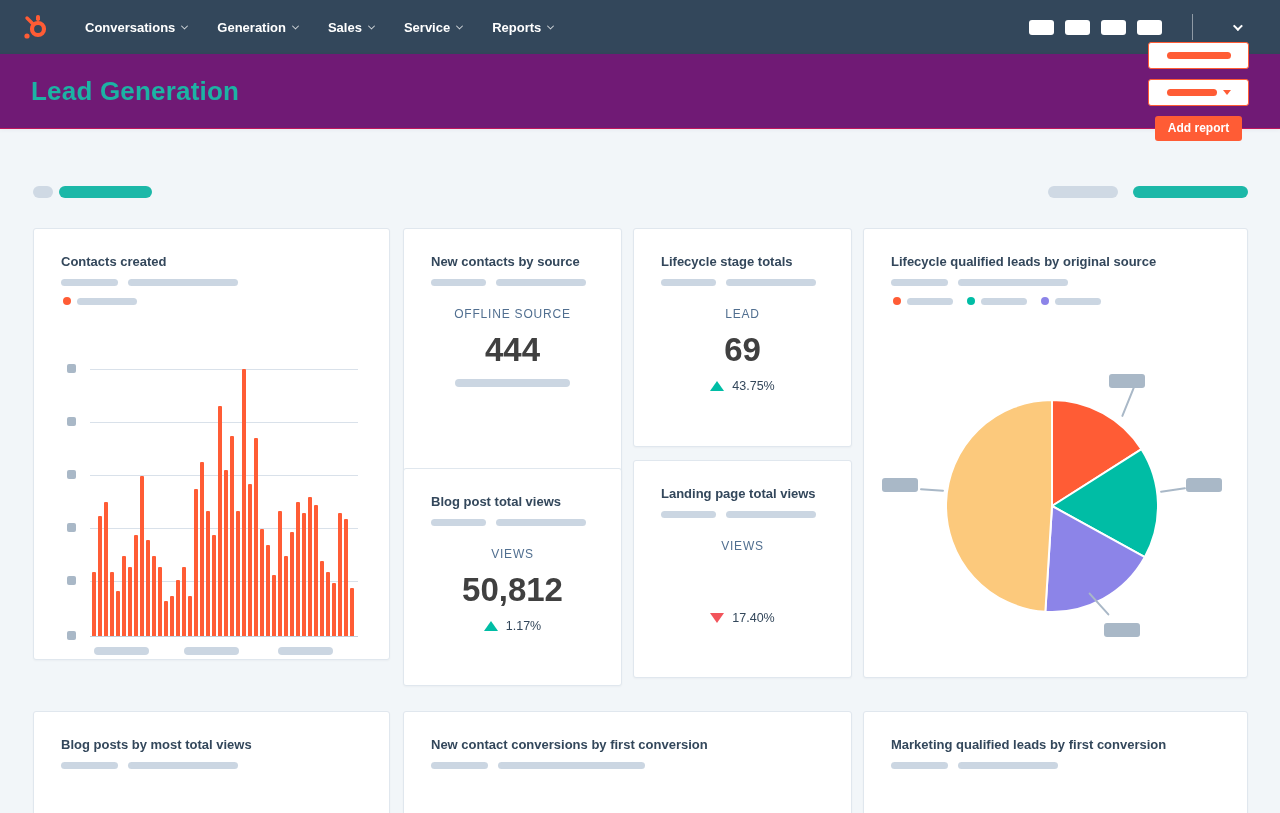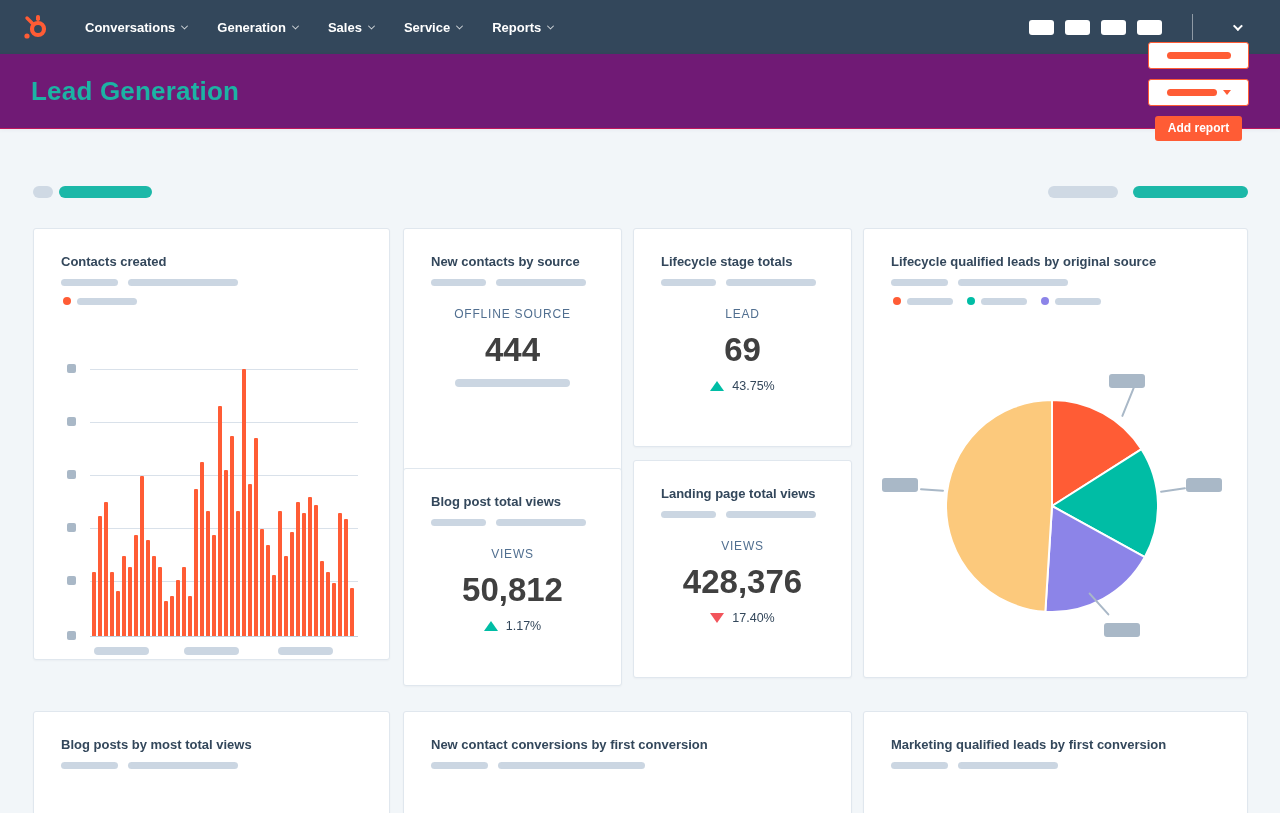--- a/index.html
+++ b/index.html
@@ -319,21 +319,20 @@
     </div>
   </section>
 
   <section class="card card6">
     <h2 class="card-title">Landing page total views</h2>
     <div class="pills-row">
       <span class="pill" style="width:55px"></span>
       <span class="pill" style="width:90px"></span>
     </div>
     <div class="m-label">VIEWS</div>
-    <div class="m-value">428,376</div>
     <div class="m-extra">
       <span class="tri tri-down"></span>
       <span class="delta-text">17.40%</span>
     </div>
   </section>
 
   <section class="card card7">
     <h2 class="card-title">Blog posts by most total views</h2>
     <div class="pills-row">
       <span class="pill" style="width:57px"></span>

